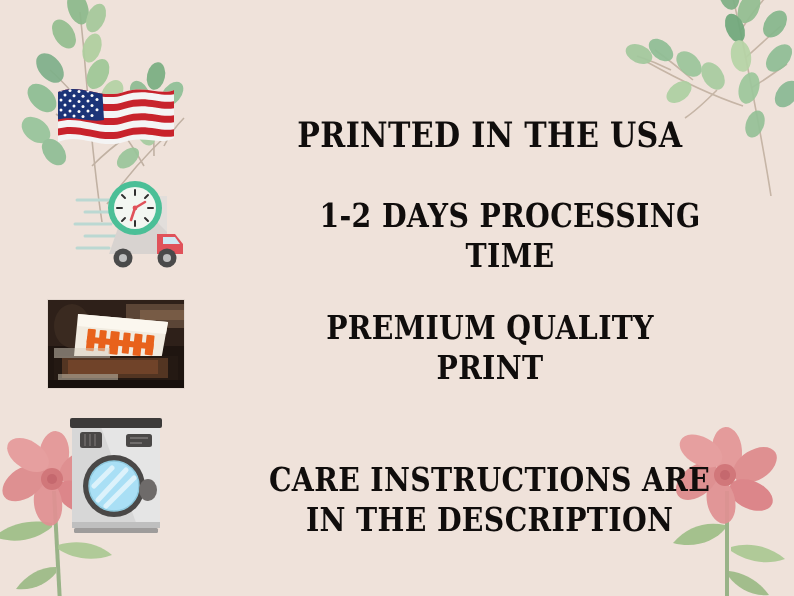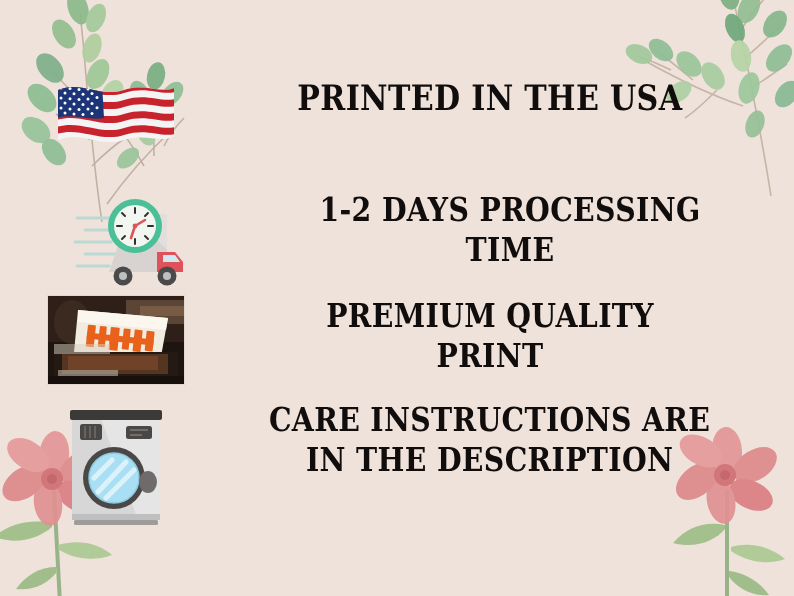--- a/index.html
+++ b/index.html
@@ -30,21 +30,21 @@
   .bot-tr { right: -4px; top: -16px; width: 205px; height: 215px; }
   .flr-bl { left: -14px; bottom: -6px; width: 140px; height: 175px; }
   .flr-br { right: -6px; bottom: -4px; width: 135px; height: 175px; }
 
   
   .row {
     position: absolute;
     left: 0;
     width: 794px;
     display: flex;
-    align-items: flex-start;
+    align-items: flex-end;
   }
   .icon-cell {
     width: 232px;
     display: flex;
     align-items: center;
     justify-content: center;
     flex: none;
   }
   .text-cell {
     flex: 1;

